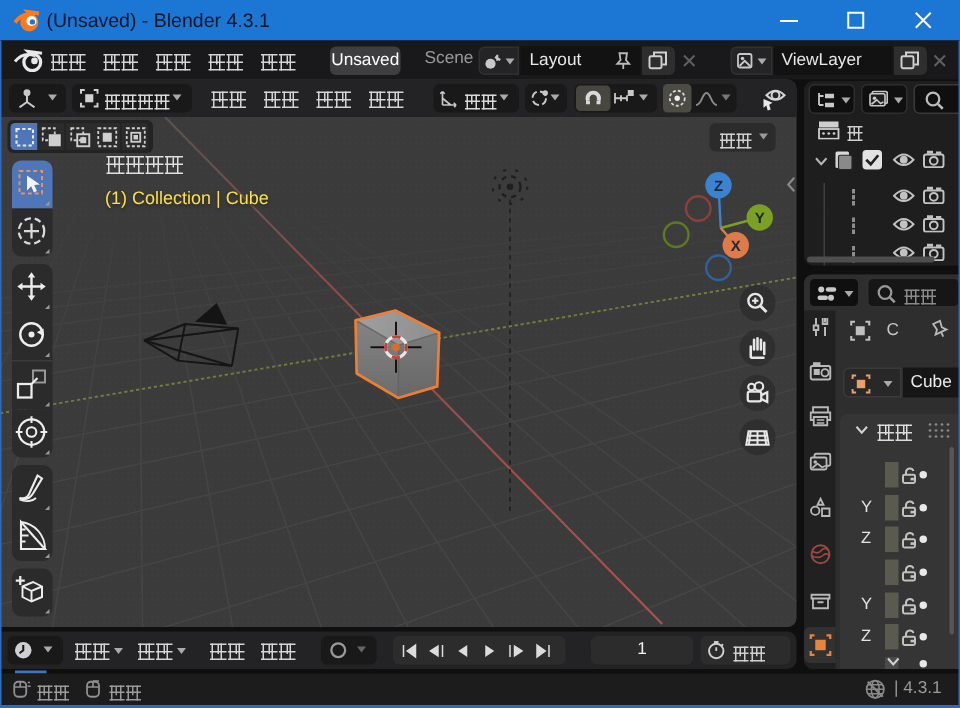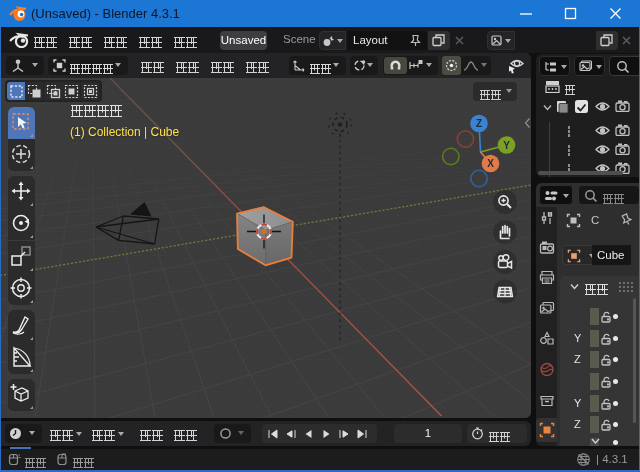--- a/index.html
+++ b/index.html
@@ -64,20 +64,21 @@
       <path d="M1 1 L8 8 M8 1 L1 8" stroke="#5f5f5f" stroke-width="1.4"></path>
     </svg>
 <div class="ab" style="left:487px;top:4px;width:28px;height:19px;background:#242427;border-radius:4px 0 0 4px;border:1px solid #303030">
  <svg class="ab" style="left:3px;top:3px" width="12" height="12" viewBox="0 0 12 12">
         <rect x="1" y="1" width="9" height="9" rx="1.2" fill="none" stroke="#c8c8c8" stroke-width="1.2"></rect>
         <circle cx="4" cy="4" r="1.2" fill="#c8c8c8"></circle>
         <path d="M2 9 L5.5 5.5 L9.5 9.5" stroke="#c8c8c8" stroke-width="1.2" fill="none"></path>
       </svg>
  <span class="ab" style="left:17px;top:7px;width:0;height:0;border-left:3.5px solid transparent;border-right:3.5px solid transparent;border-top:4.5px solid #aaa"></span>
 </div>
+<div class="ab" style="left:516px;top:4px;width:79px;height:19px;background:#121212;color:#e8e8e8;font-size:11.5px;line-height:19px;padding-left:5px">ViewLayer</div>
 <div class="ab" style="left:596px;top:4px;width:22px;height:19px;background:#2e2e2e;border-radius:0 4px 4px 0">
  <svg class="ab" style="left:4px;top:3px" width="13" height="13" viewBox="0 0 13 13">
         <rect x="1" y="3.5" width="8" height="8" rx="1" fill="none" stroke="#d0d0d0" stroke-width="1.3"></rect>
         <path d="M4 3.5 L4 1 L12 1 L12 9 L9.5 9" fill="none" stroke="#d0d0d0" stroke-width="1.3"></path>
       </svg>
 </div>
 <svg class="ab" style="left:622px;top:9px" width="9" height="9">
       <path d="M1 1 L8 8 M8 1 L1 8" stroke="#5f5f5f" stroke-width="1.4"></path>
     </svg>
 </div>
@@ -549,21 +550,21 @@
 <svg class="ab" style="left:84px;top:30px;transform:rotate(-25deg)" width="13" height="13" viewBox="0 0 13 13">
       <path d="M4 1.5 L9 1.5 L8.3 6 L10.5 8.5 L2.5 8.5 L4.7 6 Z M6.5 8.5 L6.5 12" stroke="#b9b9b9" stroke-width="1.2" fill="none"></path>
     </svg>
 <div class="ab" style="left:26px;top:62px;width:39px;height:20px;background:#282828;border-radius:4px 0 0 4px;border:1px solid #3a3a3a">
  <svg class="ab" style="left:4px;top:3px" width="14" height="14" viewBox="0 0 15 15">
         <path d="M1.5 4 L1.5 1.5 L4 1.5 M11 1.5 L13.5 1.5 L13.5 4 M13.5 11 L13.5 13.5 L11 13.5 M4 13.5 L1.5 13.5 L1.5 11" stroke="#e8a06c" stroke-width="1.4" fill="none"></path>
         <rect x="4.5" y="4.5" width="6" height="6" fill="#e8a06c"></rect>
       </svg>
  <span class="ab" style="left:26px;top:8px;width:0;height:0;border-left:3.5px solid transparent;border-right:3.5px solid transparent;border-top:4.5px solid #aaa"></span>
 </div>
-<div class="ab" style="left:56px;top:62px;width:39px;height:20px;background:#161616;color:#ececec;font-size:11.5px;line-height:20px;padding-left:5px">Cube</div>
+<div class="ab" style="left:66px;top:62px;width:39px;height:20px;background:#161616;color:#ececec;font-size:11.5px;line-height:20px;padding-left:5px">Cube</div>
 <div class="ab" style="left:24px;top:93px;width:80px;height:170px;background:#353535;border-radius:5px 0 0 0"></div>
 <svg class="ab" style="left:34px;top:100px" width="9" height="7" viewBox="0 0 9 7">
       <path d="M1 1.5 L4.5 5.5 L8 1.5" stroke="#d0d0d0" stroke-width="1.4" fill="none"></path>
     </svg>
 <span class="ab" style="left:48px;top:98px"><span class="c" style="--g:#dcdcdc"></span><span class="c" style="--g:#dcdcdc"></span></span>
 <svg class="ab" style="left:82px;top:98px" width="16" height="12" viewBox="0 0 16 12">
       <circle cx="2" cy="2" r="0.9" fill="#8a8a8a"></circle>
       <circle cx="6" cy="2" r="0.9" fill="#8a8a8a"></circle>
       <circle cx="10" cy="2" r="0.9" fill="#8a8a8a"></circle>
       <circle cx="14" cy="2" r="0.9" fill="#8a8a8a"></circle>

